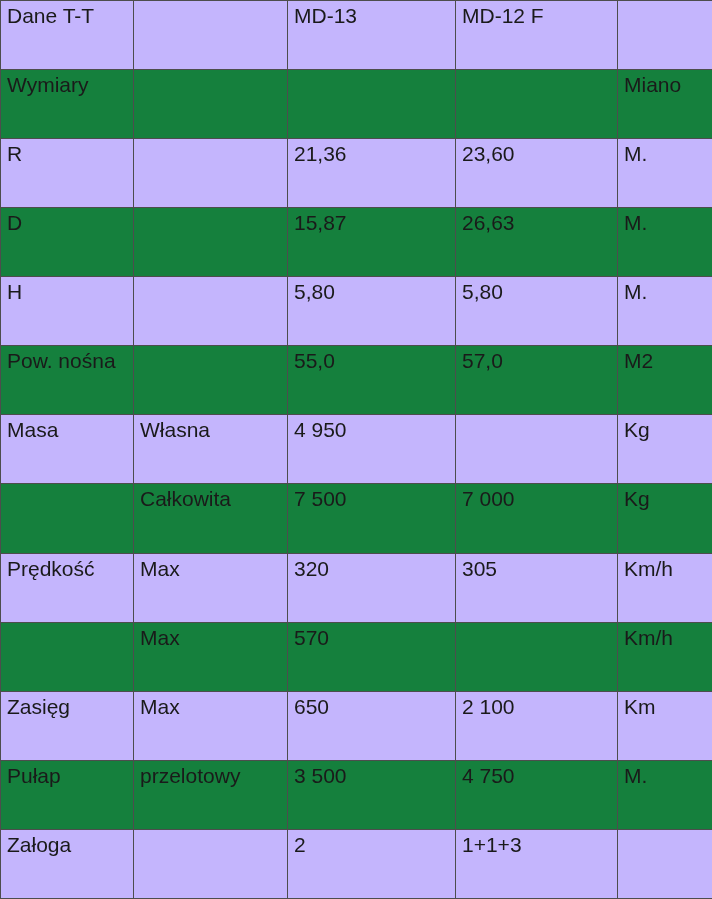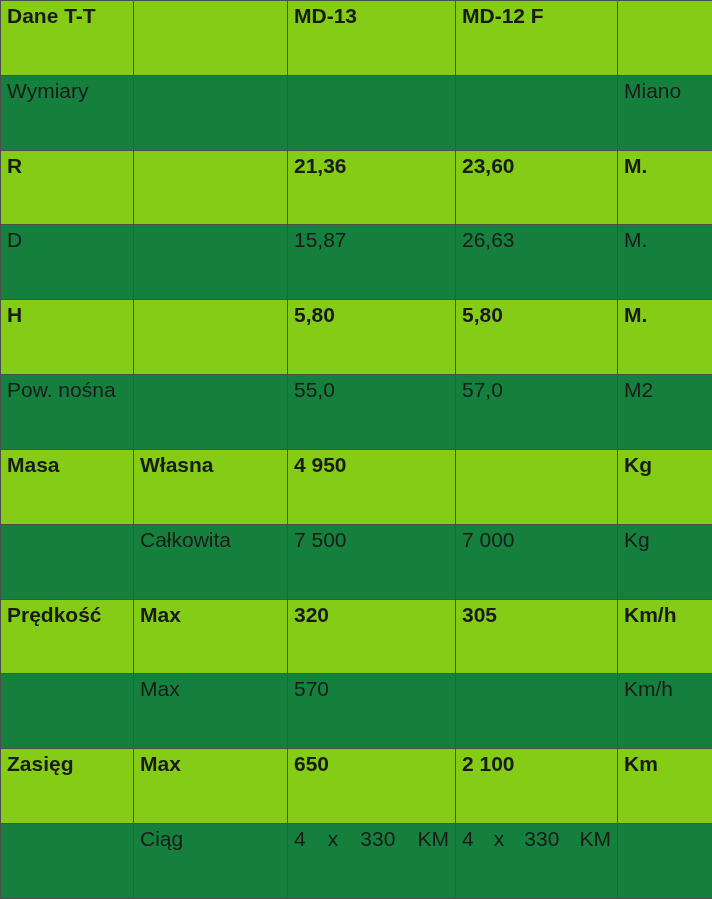--- a/index.html
+++ b/index.html
@@ -31,21 +31,21 @@
     overflow-wrap: break-word;
   }
   
   col.c0 { width: 133px; }
   col.c1 { width: 154px; }
   col.c2 { width: 168px; }
   col.c3 { width: 162px; }
   col.c4 { width: 95px; }
 
   td.shade { background: #15803d; }
-  td.plain { background: #84cc16; font-weight: bold; }
+  td.plain { background: #c4b5fd; }
   td.num   { color: #8d1a8d; }
   td.mag   { color: #8d1a8d; }
   td.dark  { color: #1a1a1a; }
   td.just  { text-align: justify; text-align-last: justify; }
 </style>
 </head>
 <body>
 
 <table class="spec">
   <colgroup>
@@ -138,26 +138,33 @@
     </tr>
 
     <tr>
       <td class="plain dark">Zasięg</td>
       <td class="plain dark">Max</td>
       <td class="plain num">650</td>
       <td class="plain num">2 100</td>
       <td class="plain dark">Km</td>
     </tr>
 
+    <tr>
+      <td class="shade dark">Pułap</td>
+      <td class="shade dark">przelotowy</td>
+      <td class="shade num">3 500</td>
+      <td class="shade num">4 750</td>
+      <td class="shade dark">M.</td>
+    </tr>
+
 
 
     <tr>
-      <td class="shade dark"></td>
-      <td class="shade dark">Ciąg</td>
-      <td class="shade mag just">4 x 330 KM</td>
-      <td class="shade mag just">4 x 330 KM</td>
-      <td class="shade dark"></td>
+      <td class="plain dark">Załoga</td>
+      <td class="plain dark"></td>
+      <td class="plain num">2</td>
+      <td class="plain mag">1+1+3</td>
+      <td class="plain dark"></td>
     </tr>
-
 
 
   </tbody>
 </table>
 
 </body></html>

